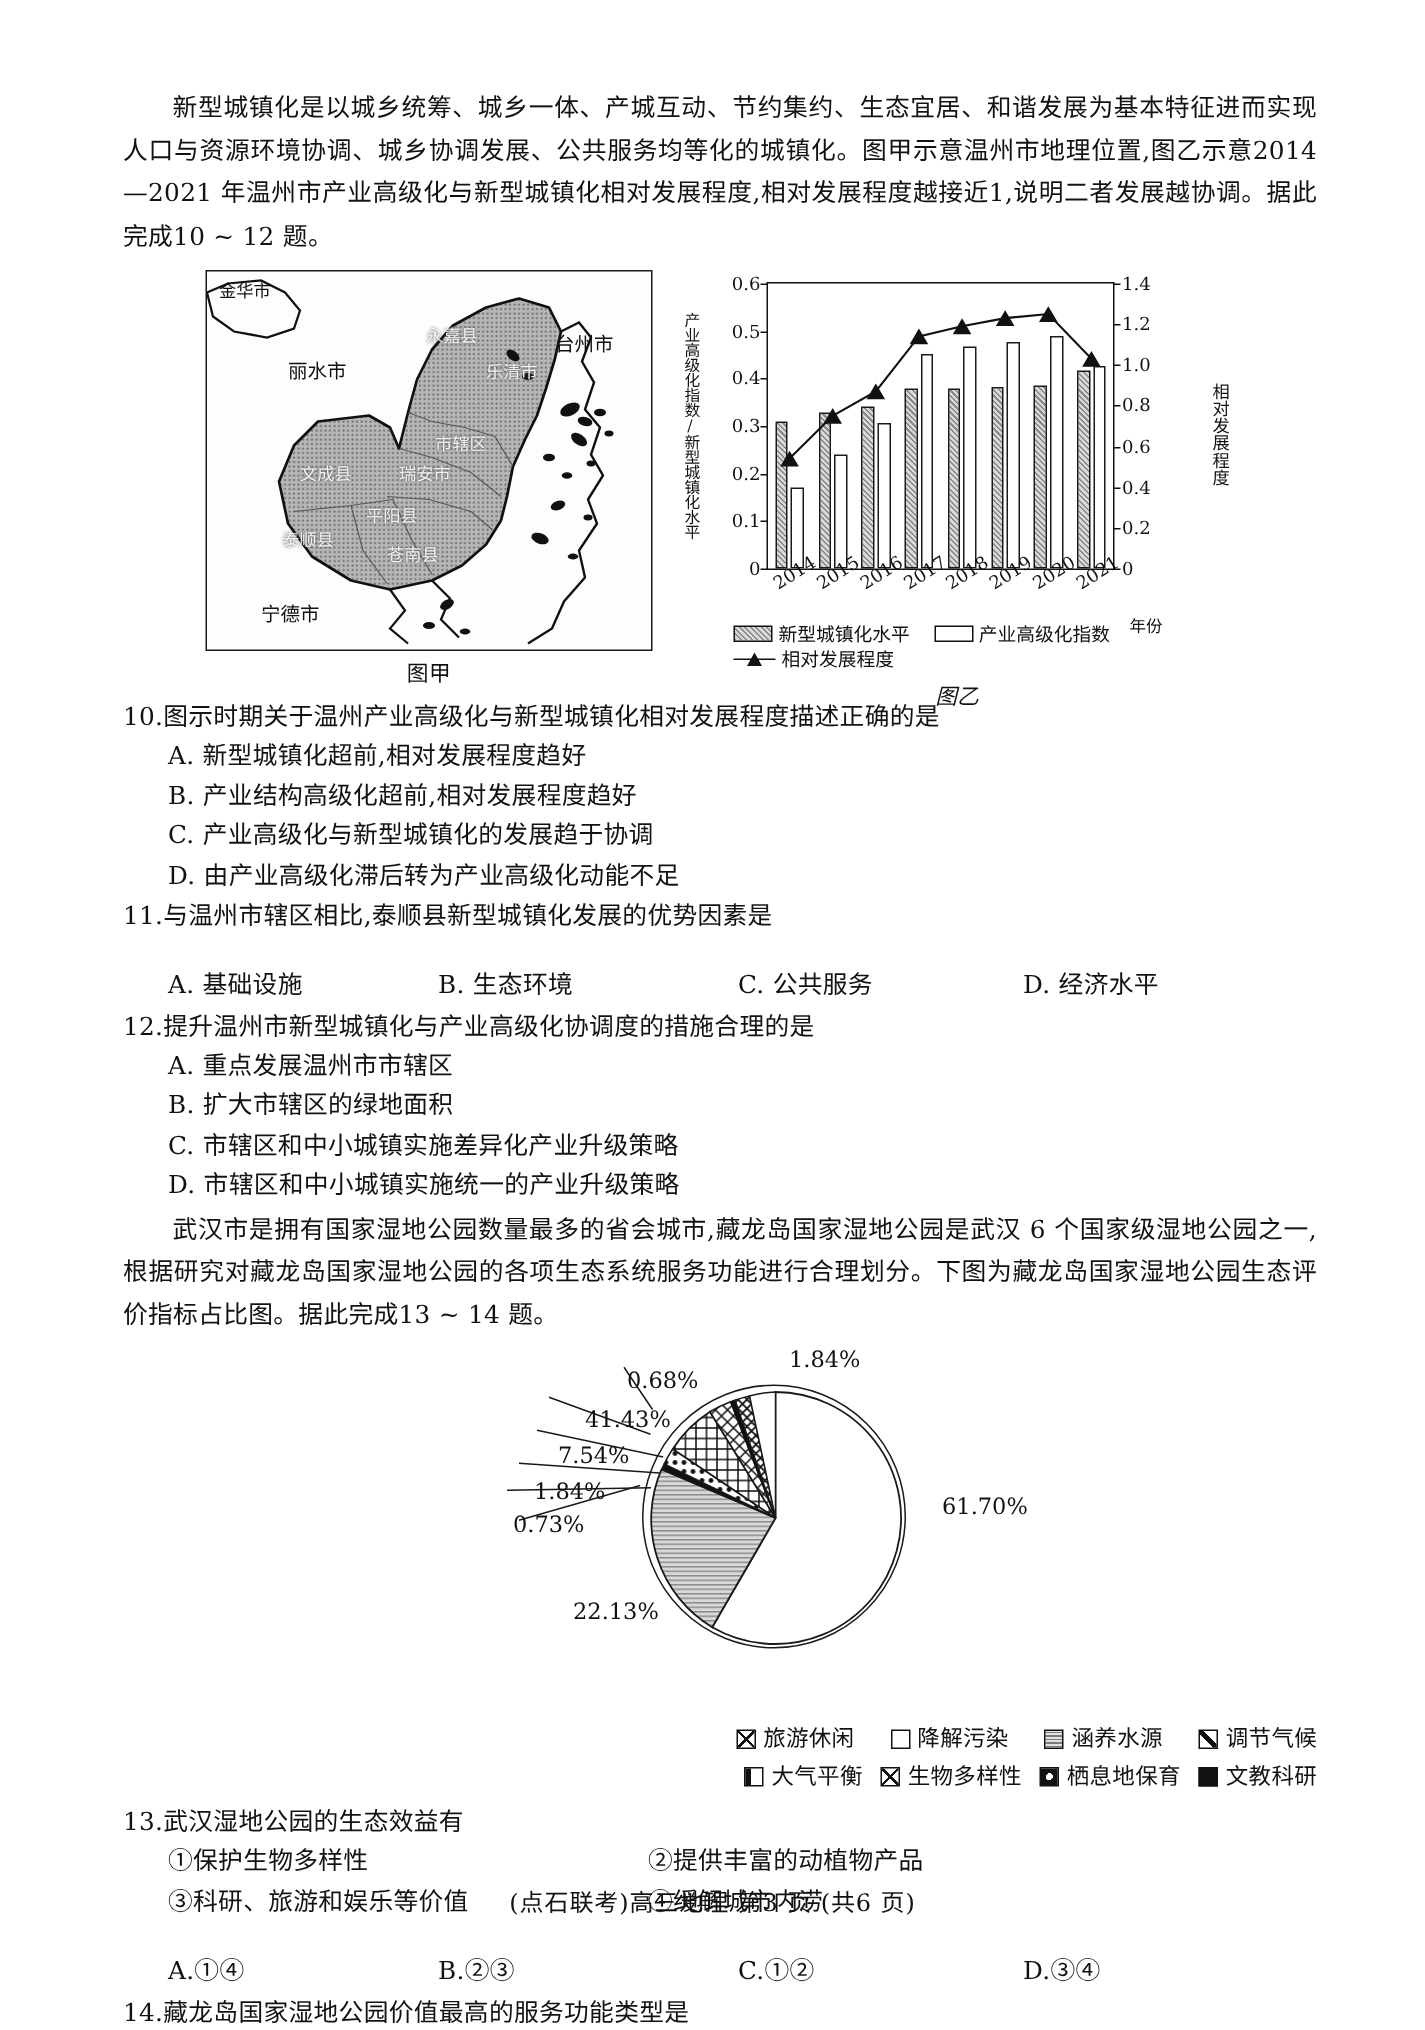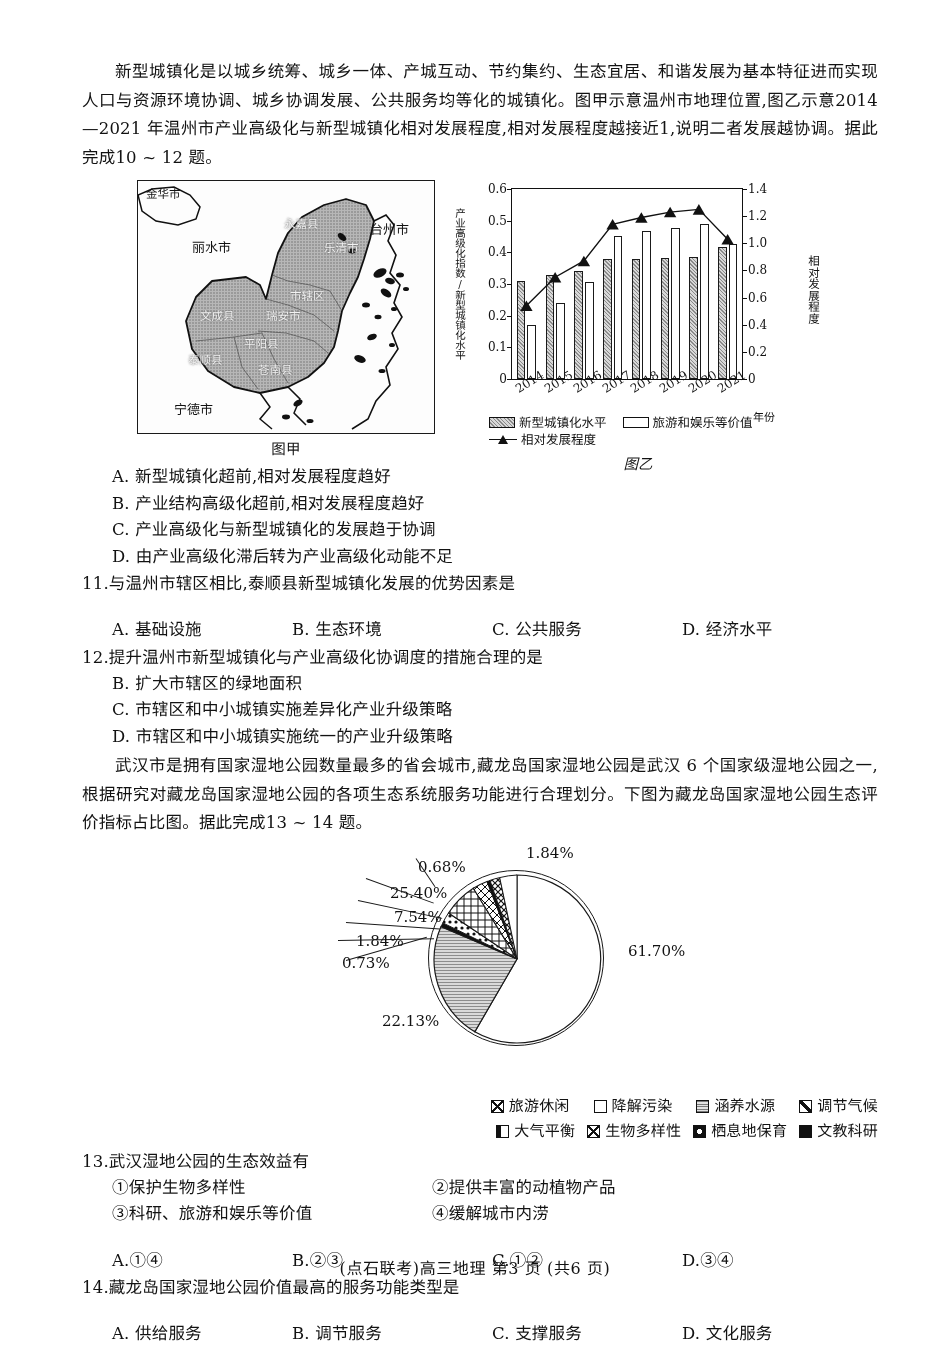--- a/index.html
+++ b/index.html
@@ -421,57 +421,59 @@
             <polygon points="123.175,33.769999999999996 135.575,33.769999999999996 129.375,23.23" fill="#111"></polygon>
             <polygon points="151.925,28.341428571428555 164.325,28.341428571428555 158.125,17.801428571428556" fill="#111"></polygon>
             <polygon points="180.675,25.62714285714286 193.075,25.62714285714286 186.875,15.087142857142862" fill="#111"></polygon>
             <polygon points="209.425,55.48428571428569 221.825,55.48428571428569 215.625,44.9442857142857" fill="#111"></polygon>
           </svg>
         </div>
       <div class="xunit">年份</div>
 
       <div class="legend">
         <div>
-          <span class="sw hatch"></span><span>新型城镇化水平</span><span class="gap"></span><span class="sw blank"></span><span>旅游和娱乐等价值</span>
+          <span class="sw hatch"></span><span>新型城镇化水平</span><span class="gap"></span><span class="sw blank"></span><span>产业高级化指数</span>
         </div>
         <div>
           <span class="lineMark"></span><span>相对发展程度</span>
         </div>
       </div>
       <div class="figcap2">图乙</div>
     <div class="xlab" style="left: 60.375px;">2014</div>
         <div class="xlab" style="left: 89.125px;">2015</div>
         <div class="xlab" style="left: 117.875px;">2016</div>
         <div class="xlab" style="left: 146.625px;">2017</div>
         <div class="xlab" style="left: 175.375px;">2018</div>
         <div class="xlab" style="left: 204.125px;">2019</div>
         <div class="xlab" style="left: 232.875px;">2020</div>
         <div class="xlab" style="left: 261.625px;">2021</div>
       </div>
   </div>
 
   <div>
+    <div class="qline"><span class="qnum">10.</span><span>图示时期关于温州产业高级化与新型城镇化相对发展程度描述正确的是</span></div>
     <div class="opt">A. 新型城镇化超前,相对发展程度趋好</div>
     <div class="opt">B. 产业结构高级化超前,相对发展程度趋好</div>
     <div class="opt">C. 产业高级化与新型城镇化的发展趋于协调</div>
     <div class="opt">D. 由产业高级化滞后转为产业高级化动能不足</div>
   </div>
 
   <div>
     <div class="qline"><span class="qnum">11.</span><span>与温州市辖区相比,泰顺县新型城镇化发展的优势因素是</span></div>
     <div class="optrow">
       <span class="w1">A. 基础设施</span>
       <span class="w2">B. 生态环境</span>
       <span class="w3">C. 公共服务</span>
       <span>D. 经济水平</span>
     </div>
   </div>
 
   <div>
     <div class="qline"><span class="qnum">12.</span><span>提升温州市新型城镇化与产业高级化协调度的措施合理的是</span></div>
+    <div class="opt">A. 重点发展温州市市辖区</div>
     <div class="opt">B. 扩大市辖区的绿地面积</div>
     <div class="opt">C. 市辖区和中小城镇实施差异化产业升级策略</div>
     <div class="opt">D. 市辖区和中小城镇实施统一的产业升级策略</div>
   </div>
 
   <p class="para indent" style="margin-top:2px;">武汉市是拥有国家湿地公园数量最多的省会城市,藏龙岛国家湿地公园是武汉 6 个国家级湿地公园之一,根据研究对藏龙岛国家湿地公园的各项生态系统服务功能进行合理划分。下图为藏龙岛国家湿地公园生态评价指标占比图。据此完成13 ~ 14 题。</p>
 
   <div class="piewrap">
     <div class="pie">
       <svg width="176" height="176" viewBox="0 0 176 176">
@@ -523,22 +525,22 @@
 
     <div class="leader" style="left:206px;top:36px;width:72px;transform:rotate(20deg);"></div>
     <div class="leader" style="left:198px;top:58px;width:86px;transform:rotate(12deg);"></div>
     <div class="leader" style="left:186px;top:80px;width:94px;transform:rotate(4deg);"></div>
     <div class="leader" style="left:178px;top:98px;width:96px;transform:rotate(-1deg);"></div>
     <div class="leader" style="left:186px;top:118px;width:84px;transform:rotate(-16deg);"></div>
     <div class="leader" style="left:256px;top:16px;width:34px;transform:rotate(56deg);"></div>
 
     <span class="pielabel" style="left:366px;top:2px;">1.84%</span>
     <span class="pielabel" style="left:258px;top:16px;">0.68%</span>
-    <span class="pielabel" style="left:230px;top:42px;">25.40%</span>
-    <span class="pielabel" style="left:212px;top:66px;margin-left:22px;">7.54%</span>
+    <span class="pielabel" style="left:230px;top:42px;">41.43%</span>
+    <span class="pielabel" style="left:212px;top:66px;">7.54%</span>
     <span class="pielabel" style="left:196px;top:90px;">1.84%</span>
     <span class="pielabel" style="left:182px;top:112px;">0.73%</span>
     <span class="pielabel" style="left:222px;top:170px;">22.13%</span>
     <span class="pielabel" style="left:468px;top:100px;">61.70%</span>
   </div>
 
   <div class="pielegend">
     <div>
       <span class="k pat-tour"></span><span>旅游休闲</span><span class="lgap"></span><span class="k pat-pollu"></span><span>降解污染</span><span class="lgap"></span><span class="k pat-water"></span><span>涵养水源</span><span class="lgap"></span><span class="k pat-clim"></span><span>调节气候</span>
     </div>

